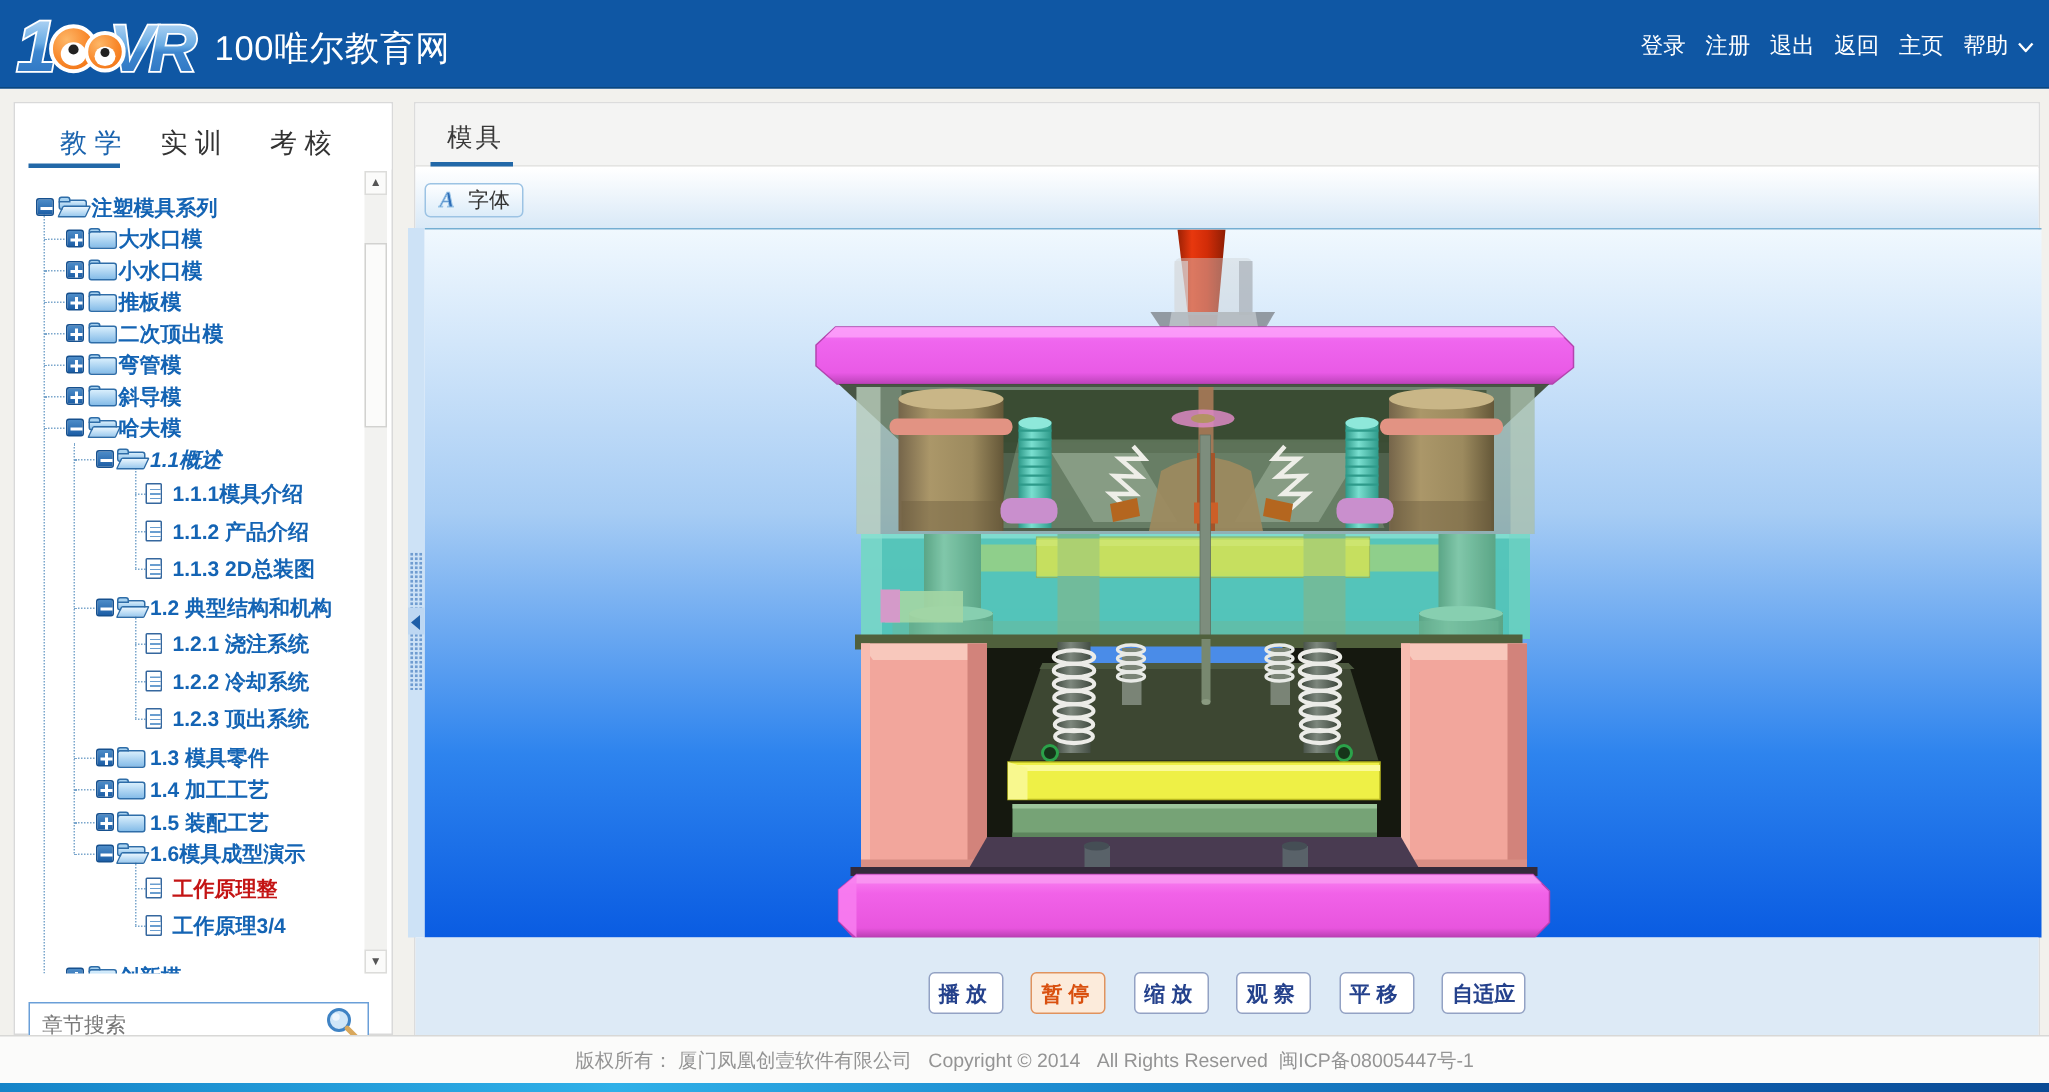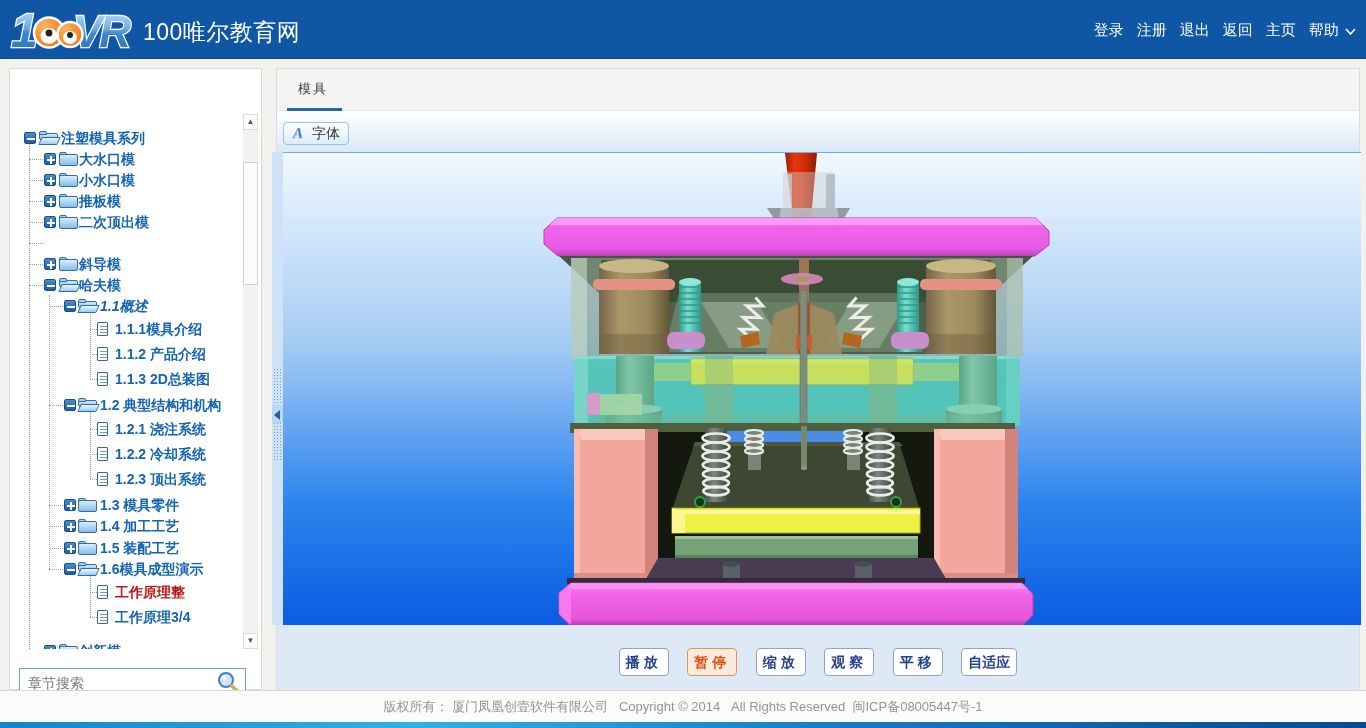--- a/index.html
+++ b/index.html
@@ -40,21 +40,21 @@
 .lv3 .doc{left:87px;} .lv3 .txt{left:105px;}
 
 #tscroll{position:absolute;right:3px;top:45px;width:15px;height:535px;background:#f2f2f0;}
 #tscroll .btn{position:absolute;left:0;width:15px;height:16px;background:#fbfbfa;border:1px solid #dcdcda;font-size:8px;color:#555;text-align:center;line-height:14px;}
 #tscroll .thumb{position:absolute;left:0;top:48px;width:15px;height:123px;background:#fbfbfa;border:1px solid #d2d2d0;}
 #srch{position:absolute;left:9px;top:599px;width:227px;height:28px;border:1px solid #6a9fd8;background:#fff;}
 #srch .ph{position:absolute;left:8px;top:6px;color:#777;font-size:14px;}
 
 #main{position:absolute;left:276px;top:68px;width:1084px;height:622px;background:#fff;border:1px solid #dcdcdc;border-bottom:none;}
 #mtab{position:absolute;left:0;top:0;width:100%;height:42px;background:#f4f4f3;border-bottom:1px solid #e4e4e2;}
-#mtab .t{position:absolute;left:21px;top:11px;font-size:13px;letter-spacing:2px;color:#3a3a3a;}
+#mtab .t{position:absolute;left:21px;top:11px;font-size:17px;letter-spacing:2px;color:#3a3a3a;}
 #mtab .bar{position:absolute;left:10px;top:39px;width:55px;height:3px;background:#2268a8;}
 #tool{position:absolute;left:0;top:43px;width:100%;height:40px;background:linear-gradient(#ffffff, #d9e9f7);}
 #fontbtn{position:absolute;left:6px;top:10px;width:66px;height:23px;border:1px solid #9cc3e4;border-radius:4px;background:linear-gradient(#fdfeff,#dcecf9);font-size:14px;color:#333;text-align:center;line-height:21px;}
 #viewer{position:absolute;left:6px;top:83px;width:1078px;height:473px;background:linear-gradient(#f0f8fe, #a6ccf4 40%, #2e84ee 74%, #0a5ce2);border-top:1px solid #74aed2;}
 #splitter{position:absolute;left:-5px;top:83px;width:11px;height:473px;background:#cde2f6;}
 #splitter .grip{position:absolute;left:1px;top:216px;width:9px;height:92px;background-image:radial-gradient(#6f9cd0 0.9px,transparent 1px);background-size:3px 3px;}
 #btnrow{position:absolute;left:0;top:556px;width:100%;height:66px;background:#ddeaf6;text-align:center;padding-top:23px;}
 .vbtn{display:inline-block;height:28px;border:1px solid #93a2c4;border-radius:4px;background:#fff;color:#24418c;font-weight:bold;font-size:14px;line-height:26px;padding:0 6px;letter-spacing:4px;margin:0 7px;}
 .vbtn.n3{letter-spacing:0;}
 .vbtn.warn{border-color:#e0935e;background:#fcebdb;color:#d9500f;}
@@ -93,20 +93,26 @@
 <circle cx="62" cy="32" r="3" fill="#222"></circle>
 </svg>
     </div>
     <div class="title">100唯尔教育网</div>
     <div class="menu"><span>登录</span><span>注册</span><span>退出</span><span>返回</span><span>主页</span><span>帮助 <svg width="11" height="7" viewBox="0 0 11 7" style="margin-left:2px;">
             <polyline points="1,1 5.5,6 10,1" fill="none" stroke="#fff" stroke-width="1.6"></polyline>
           </svg></span></div>
   </div>
 
   <div id="side">
+    <div id="tabs">
+      <span class="tab act" style="left:30px;">教学</span>
+      <span class="tab" style="left:97px;">实训</span>
+      <span class="tab" style="left:170px;">考核</span>
+      <div class="bar"></div>
+    </div>
     <div id="tree">
       <div class="tline" style="left:19px;top:24px;height:511px;"></div>
       <div class="tline" style="left:39px;top:181px;height:274px;"></div>
       <div class="tline" style="left:80px;top:192px;height:73px;"></div>
       <div class="tline" style="left:80px;top:291px;height:74px;"></div>
       <div class="tline" style="left:80px;top:455px;height:48px;"></div>
       <div class="hline" style="left:19px;top:45px;width:14px;"></div>
       <div class="hline" style="left:19px;top:66px;width:14px;"></div>
       <div class="hline" style="left:19px;top:87px;width:14px;"></div>
       <div class="hline" style="left:19px;top:108px;width:14px;"></div>
@@ -175,20 +181,31 @@
       <div class="trow lv1" style="top:98px;">
           <span class="pbox plus">
             <i></i>
             <b></b>
           </span>
           <span class="fold">
             <span class="tb"></span>
             <span class="bk"></span>
           </span>
           <span class="txt">二次顶出模</span>
+        </div>
+      <div class="trow lv1" style="top:119px;">
+          <span class="pbox plus">
+            <i></i>
+            <b></b>
+          </span>
+          <span class="fold">
+            <span class="tb"></span>
+            <span class="bk"></span>
+          </span>
+          <span class="txt">弯管模</span>
         </div>
       <div class="trow lv1" style="top:140px;">
           <span class="pbox plus">
             <i></i>
             <b></b>
           </span>
           <span class="fold">
             <span class="tb"></span>
             <span class="bk"></span>
           </span>

